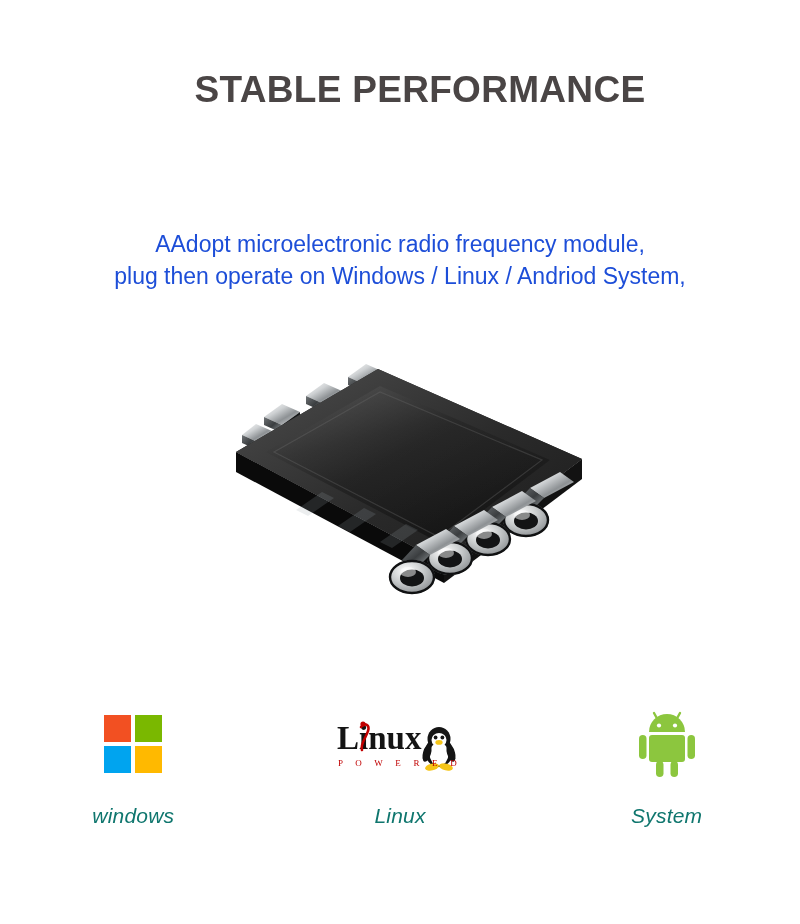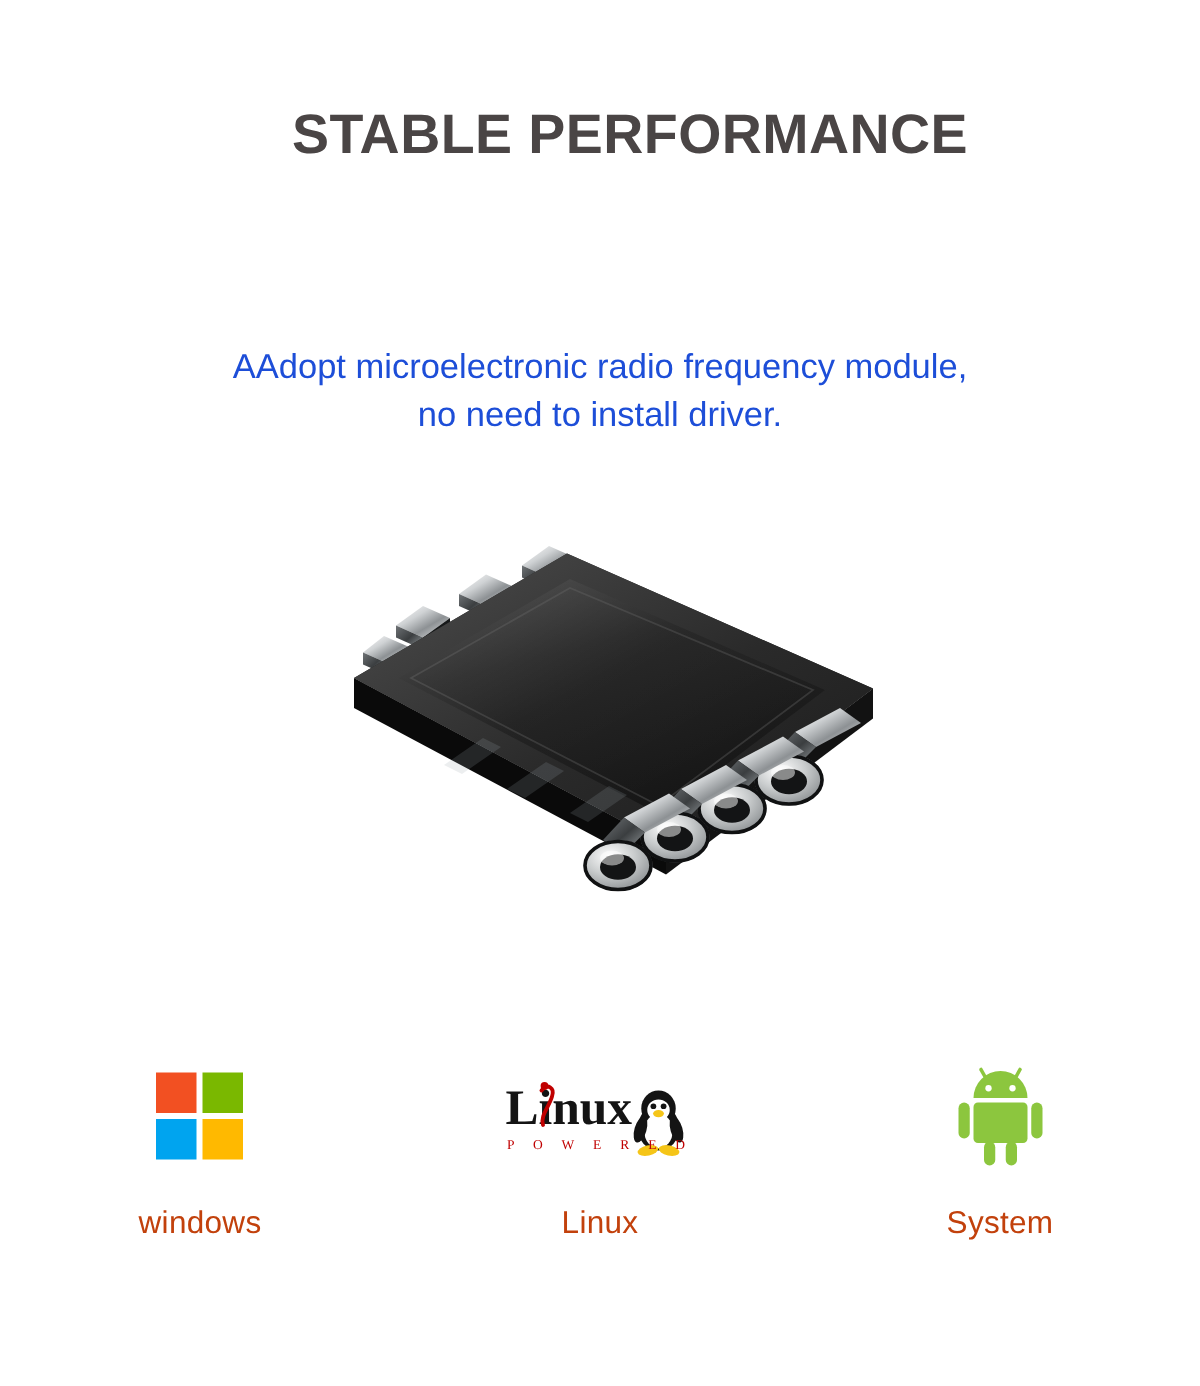--- a/index.html
+++ b/index.html
@@ -72,24 +72,25 @@
     align-items: center;
   }
   .os-logo {
     height: 76px;
     display: flex;
     align-items: center;
     justify-content: center;
   }
   .os-label {
     margin-top: 22px;
-    color: #c2410c;
+    color: #0f766e;
     font-size: 21px;
     line-height: 24px;
     letter-spacing: 0.2px;
+    font-style: italic;
   }
 
   
   .win-mark {
     width: 58px;
     height: 58px;
     display: grid;
     grid-template-columns: 27px 27px;
     grid-template-rows: 27px 27px;
     gap: 4px;
@@ -106,21 +107,21 @@
 </style>
 </head>
 <body>
 
 <div class="headline">
   <span class="hl-line">STABLE PERFORMANCE</span>
 </div>
 
 <div class="subcopy">
   <span class="sc-line">AAdopt microelectronic radio frequency module,</span>
-  <span class="sc-line">no need to install driver.</span>
+  <span class="sc-line">plug then operate on Windows / Linux / Andriod System,</span>
 </div>
 
 <div class="product-stage">
   <svg viewBox="0 0 360 270">
     <defs>
       <linearGradient id="topFace" x1="0" y1="0" x2="0.45" y2="1">
         <stop offset="0%" stop-color="#3a3a3a"></stop>
         <stop offset="40%" stop-color="#232323"></stop>
         <stop offset="100%" stop-color="#141414"></stop>
       </linearGradient>

